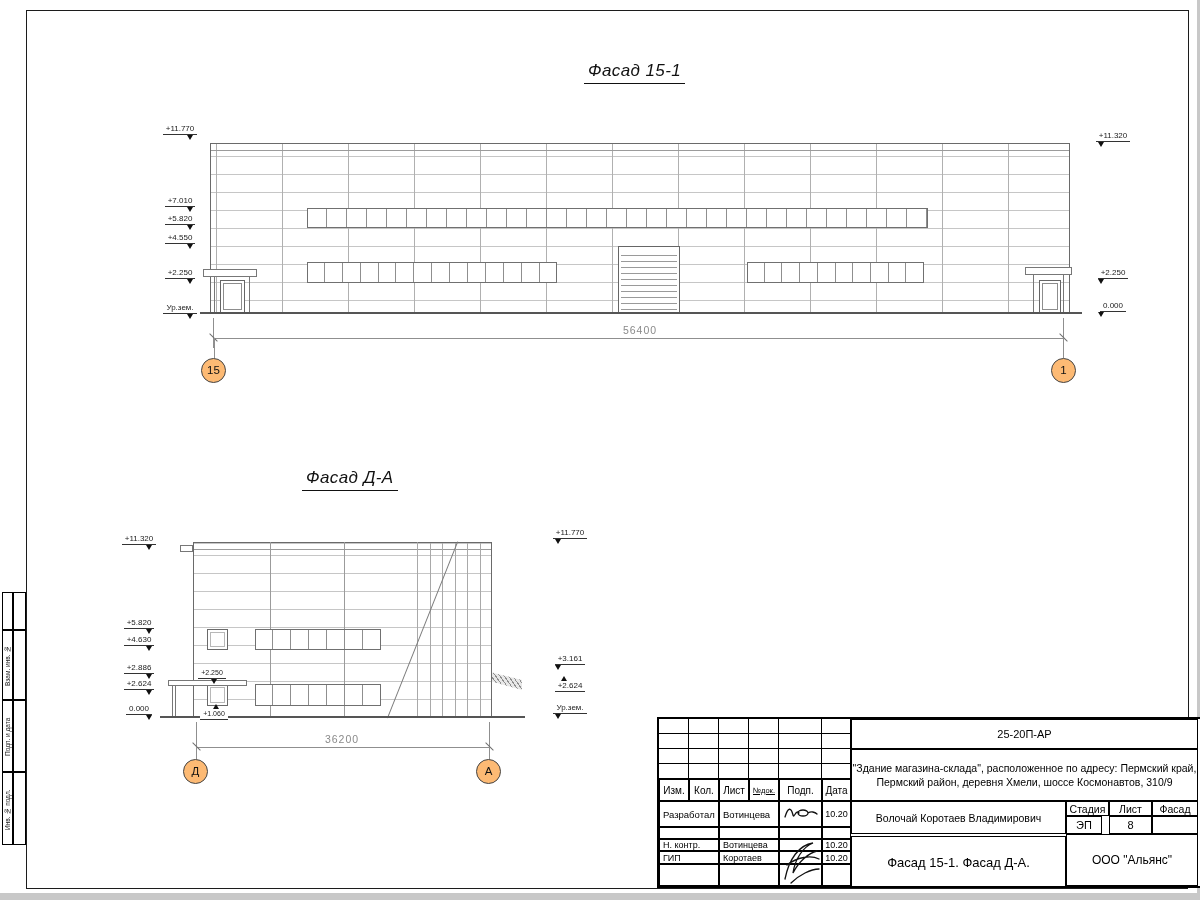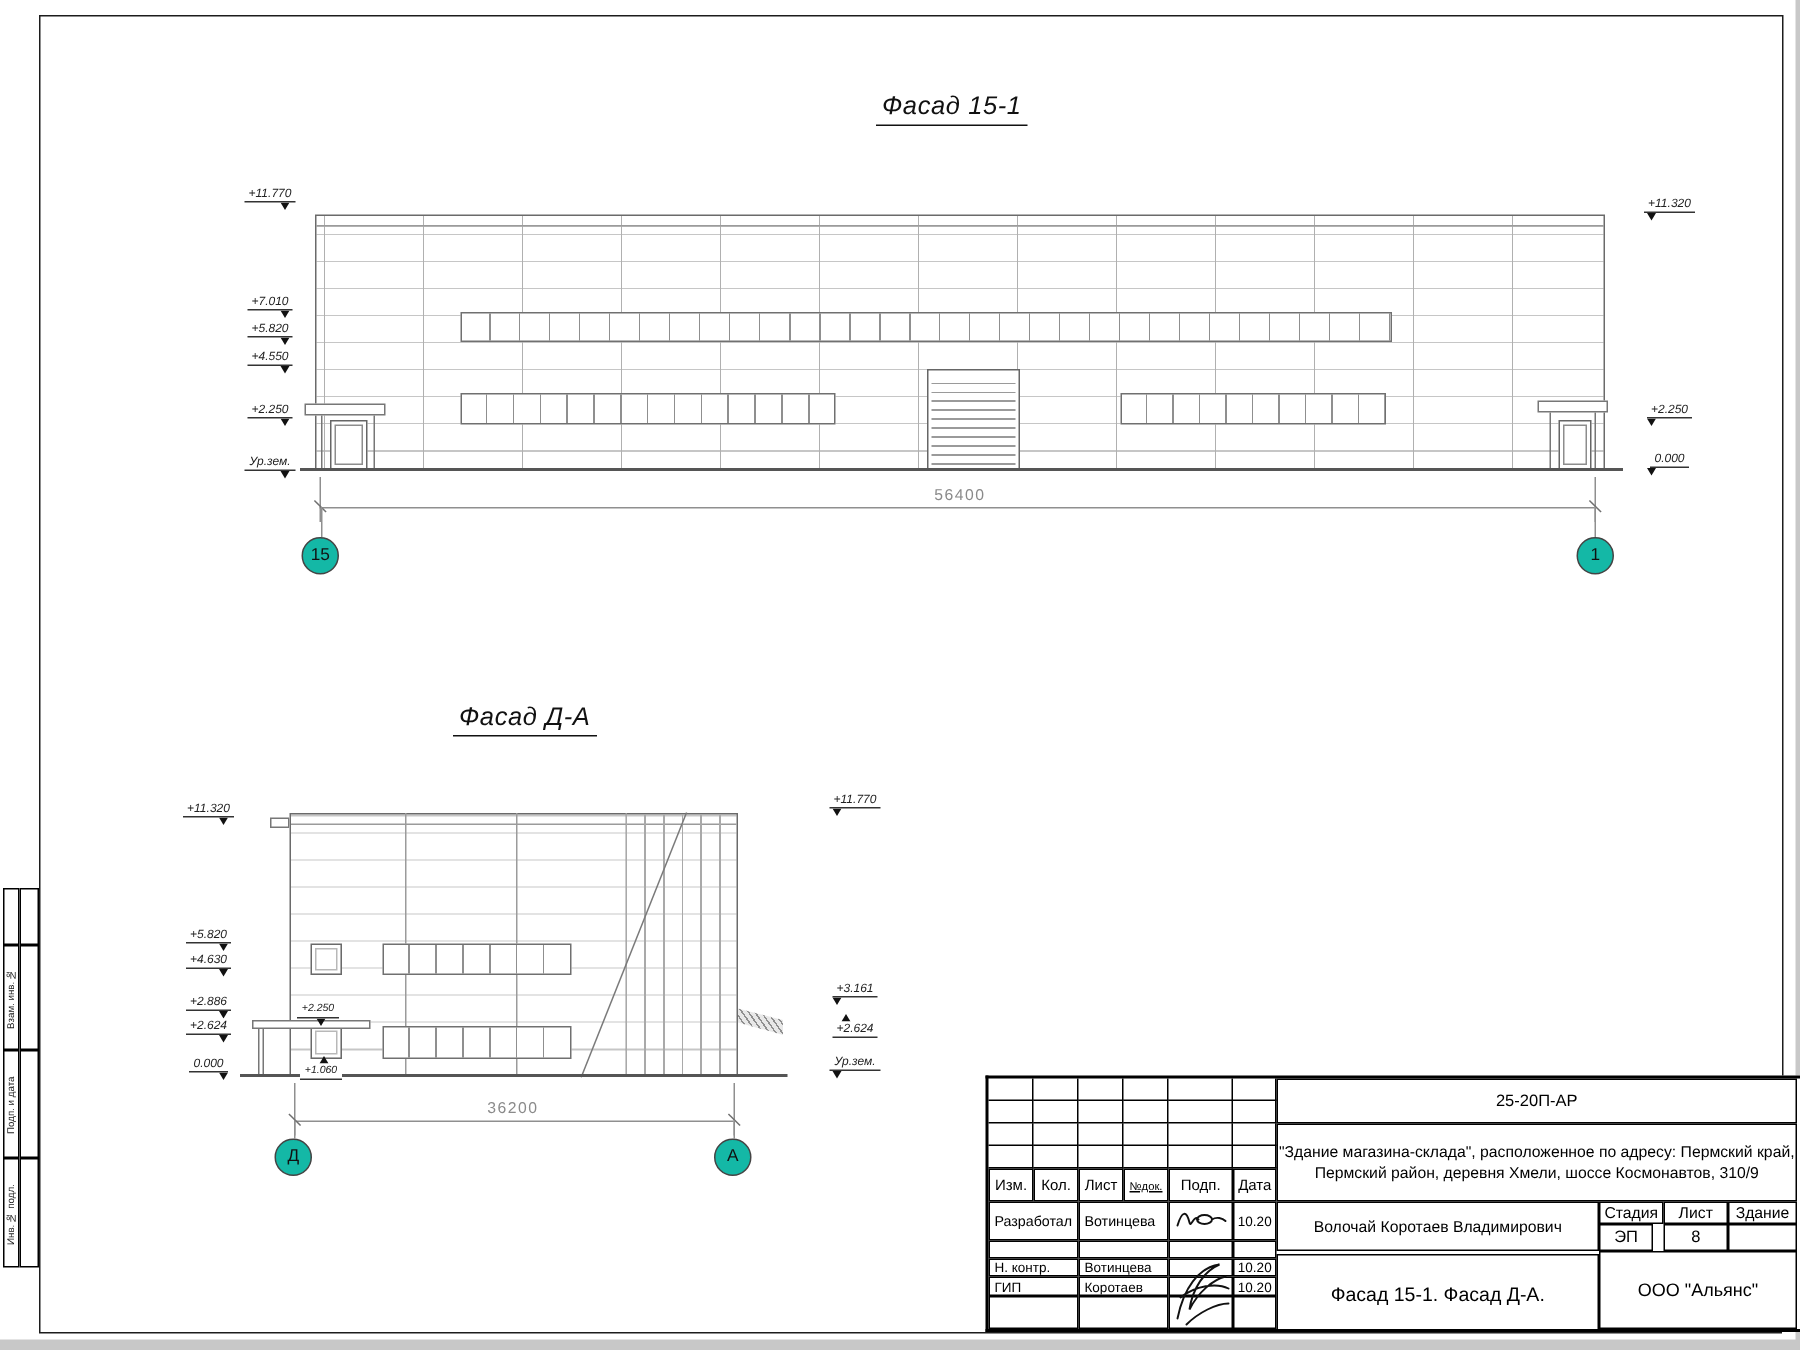--- a/index.html
+++ b/index.html
@@ -44,37 +44,37 @@
           background: repeating-linear-gradient(180deg, transparent 0 5px, #9a9a9a 5px 6px); }
   .door { position:absolute; border:1px solid #666; background:#fff; }
   .door::before { content:""; position:absolute; inset:2px; border:1px solid #8d8d8d; }
   .canopy { position:absolute; border:1px solid #777; background:#fff; }
   .post { position:absolute; width:4px; border-left:1px solid #777; border-right:1px solid #777; background:#fff; }
   .croof { position:absolute;
            background: repeating-linear-gradient(55deg, #8f8f8f 0 1px, #e8e8e8 1px 3.5px);
            clip-path: polygon(0 12%, 100% 50%, 100% 100%, 0 58%); }
 
   
-  .elev { position:absolute; width:54px; font-size:8px; line-height:9px; color:#222; text-align:center;font-style:italic; }
+  .elev { position:absolute; width:54px; font-size:8px; line-height:9px; color:#222; text-align:center; }
   .elev .t { display:inline-block; border-bottom:1px solid #333; padding:0 3px 1px 3px; background:#fff; }
   .elev .tri { width:0; height:0; border-left:3px solid transparent; border-right:3px solid transparent;
                border-top:5px solid #111; }
   .elev.tl .tri { margin-left:34px; }
   .elev.tr .tri { margin-left:12px; }
   .elev.sm { width:38px; font-size:7px; }
   .elev.sm .tri { margin-left:18px; }
   .elev .tri.up { border-top:none; border-bottom:5px solid #111; margin-left:18px; }
 
   
   .dim { position:absolute; height:1px; background:#8f8f8f; }
   .ext { position:absolute; width:1px; background:#8f8f8f; }
   .tick { position:absolute; width:11px; height:1px; background:#6f6f6f; transform:rotate(45deg); }
   .dimtxt { position:absolute; width:60px; text-align:center; font-size:10.5px; color:#8a8a8a; letter-spacing:1px; }
   .bub { position:absolute; width:25px; height:25px; border:1px solid #444; border-radius:50%;
-         background:#14b8a6; text-align:center; line-height:23px; font-size:11.5px; color:#111; }
+         background:#fdba74; text-align:center; line-height:23px; font-size:11.5px; color:#111; }
 
   
   .tb { position:absolute; left:657px; top:717px; width:543px; height:171px;
         border:2px solid #000; border-right:none; background:#fff; font-size:10.5px; color:#000; }
   .c  { position:absolute; border:1px solid #000; display:flex; align-items:center; justify-content:center;
         overflow:hidden; white-space:nowrap; background:transparent; }
   .c.left { justify-content:flex-start; padding-left:3px; }
   .minigrid, .hdrgrid { position:absolute; left:0; top:0; width:192px; display:grid;
         grid-template-columns:30px 30px 30px 30px 43px 29px; }
   .minigrid i { border-right:1px solid #000; border-bottom:1px solid #000; height:15px; }
@@ -284,21 +284,21 @@
     </svg>
 
     <div class="c" style="left:192px;top:0;width:347px;height:30px;font-size:11px">25-20П-АР</div>
     <div class="addr" style="left:192px;top:30px;width:347px;height:52px">
       <div>"Здание магазина-склада", расположенное по адресу: Пермский край,</div>
       <div>Пермский район, деревня Хмели, шоссе Космонавтов, 310/9</div>
     </div>
     <div class="c" style="left:192px;top:82px;width:215px;height:33px;font-size:10.5px">Волочай Коротаев Владимирович</div>
     <div class="c" style="left:407px;top:82px;width:43px;height:15px;font-size:10.5px">Стадия</div>
     <div class="c" style="left:450px;top:82px;width:43px;height:15px;font-size:10.5px">Лист</div>
-    <div class="c" style="left:493px;top:82px;width:46px;height:15px;font-size:10.5px">Здание</div>
+    <div class="c" style="left:493px;top:82px;width:46px;height:15px;font-size:10.5px">Фасад</div>
     <div class="c" style="left:407px;top:97px;width:36px;height:18px;font-size:11px">ЭП</div>
     <div class="c" style="left:450px;top:97px;width:43px;height:18px;font-size:11px">8</div>
     <div class="c" style="left:493px;top:97px;width:46px;height:18px"></div>
     <div class="c" style="left:192px;top:117px;width:215px;height:52px;font-size:13px">Фасад 15-1. Фасад Д-А.</div>
     <div class="c" style="left:407px;top:115px;width:132px;height:52px;font-size:12px">ООО "Альянс"</div>
   </div>
 
 </div>
 </div>
 

